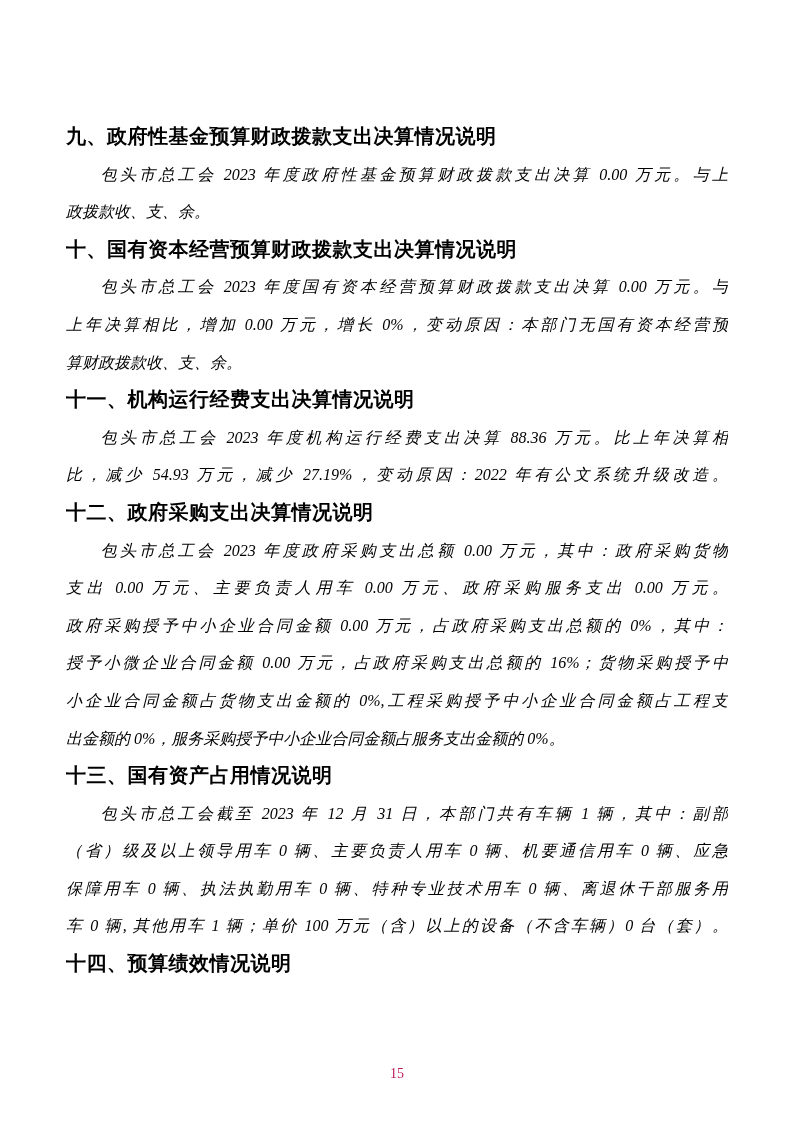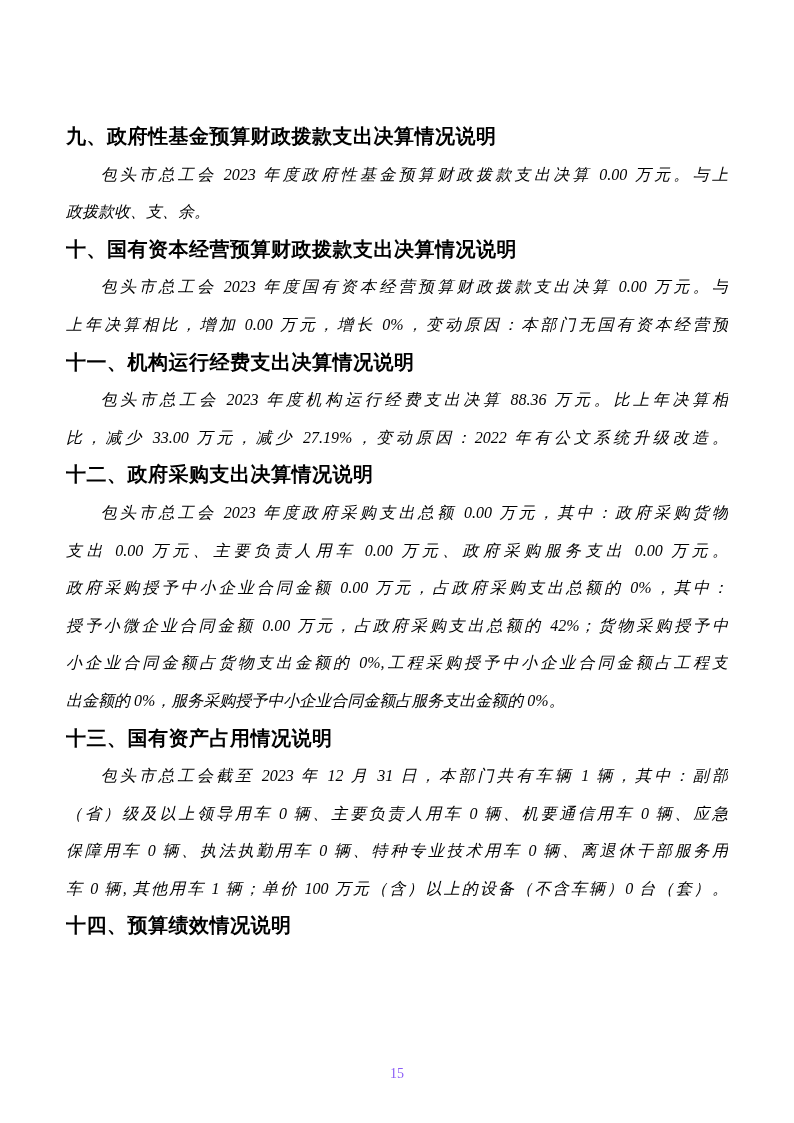--- a/index.html
+++ b/index.html
@@ -53,53 +53,54 @@
     text-indent: 2.15em;
   }
   .pageno {
     position: absolute;
     top: 1042px;
     left: 0;
     width: 100%;
     text-align: center;
     font-size: 14px;
     line-height: 18px;
-    color: #8b5cf6;
+    color: #be185d;
   }
 </style>
 </head>
 <body>
 
 <div class="sheet">
   <main class="content">
 
     <section class="sec">
       <h2 class="h">九、政府性基金预算财政拨款支出决算情况说明</h2>
       <p class="ln jst indent">包头市总工会 2023 年度政府性基金预算财政拨款支出决算 0.00 万元。与上</p>
       <p class="ln">政拨款收、支、余。</p>
     </section>
 
     <section class="sec">
       <h2 class="h">十、国有资本经营预算财政拨款支出决算情况说明</h2>
       <p class="ln jst indent">包头市总工会 2023 年度国有资本经营预算财政拨款支出决算 0.00 万元。与</p>
       <p class="ln jst">上年决算相比，增加 0.00 万元，增长 0%，变动原因：本部门无国有资本经营预</p>
+      <p class="ln">算财政拨款收、支、余。</p>
     </section>
 
     <section class="sec">
       <h2 class="h">十一、机构运行经费支出决算情况说明</h2>
       <p class="ln jst indent">包头市总工会 2023 年度机构运行经费支出决算 88.36 万元。比上年决算相</p>
-      <p class="ln jst">比，减少 33.00 万元，减少 27.19%，变动原因：2022 年有公文系统升级改造。</p>
+      <p class="ln jst">比，减少 54.93 万元，减少 27.19%，变动原因：2022 年有公文系统升级改造。</p>
     </section>
 
     <section class="sec">
       <h2 class="h">十二、政府采购支出决算情况说明</h2>
       <p class="ln jst indent">包头市总工会 2023 年度政府采购支出总额 0.00 万元，其中：政府采购货物</p>
       <p class="ln jst">支出 0.00 万元、主要负责人用车 0.00 万元、政府采购服务支出 0.00 万元。</p>
       <p class="ln jst">政府采购授予中小企业合同金额 0.00 万元，占政府采购支出总额的 0%，其中：</p>
-      <p class="ln jst">授予小微企业合同金额 0.00 万元，占政府采购支出总额的 42%；货物采购授予中</p>
+      <p class="ln jst">授予小微企业合同金额 0.00 万元，占政府采购支出总额的 16%；货物采购授予中</p>
       <p class="ln jst">小企业合同金额占货物支出金额的 0%,工程采购授予中小企业合同金额占工程支</p>
       <p class="ln">出金额的 0%，服务采购授予中小企业合同金额占服务支出金额的 0%。</p>
     </section>
 
     <section class="sec">
       <h2 class="h">十三、国有资产占用情况说明</h2>
       <p class="ln jst indent">包头市总工会截至 2023 年 12 月 31 日，本部门共有车辆 1 辆，其中：副部</p>
       <p class="ln jst">（省）级及以上领导用车 0 辆、主要负责人用车 0 辆、机要通信用车 0 辆、应急</p>
       <p class="ln jst">保障用车 0 辆、执法执勤用车 0 辆、特种专业技术用车 0 辆、离退休干部服务用</p>
       <p class="ln jst">车 0 辆, 其他用车 1 辆；单价 100 万元（含）以上的设备（不含车辆）0 台（套）。</p>

